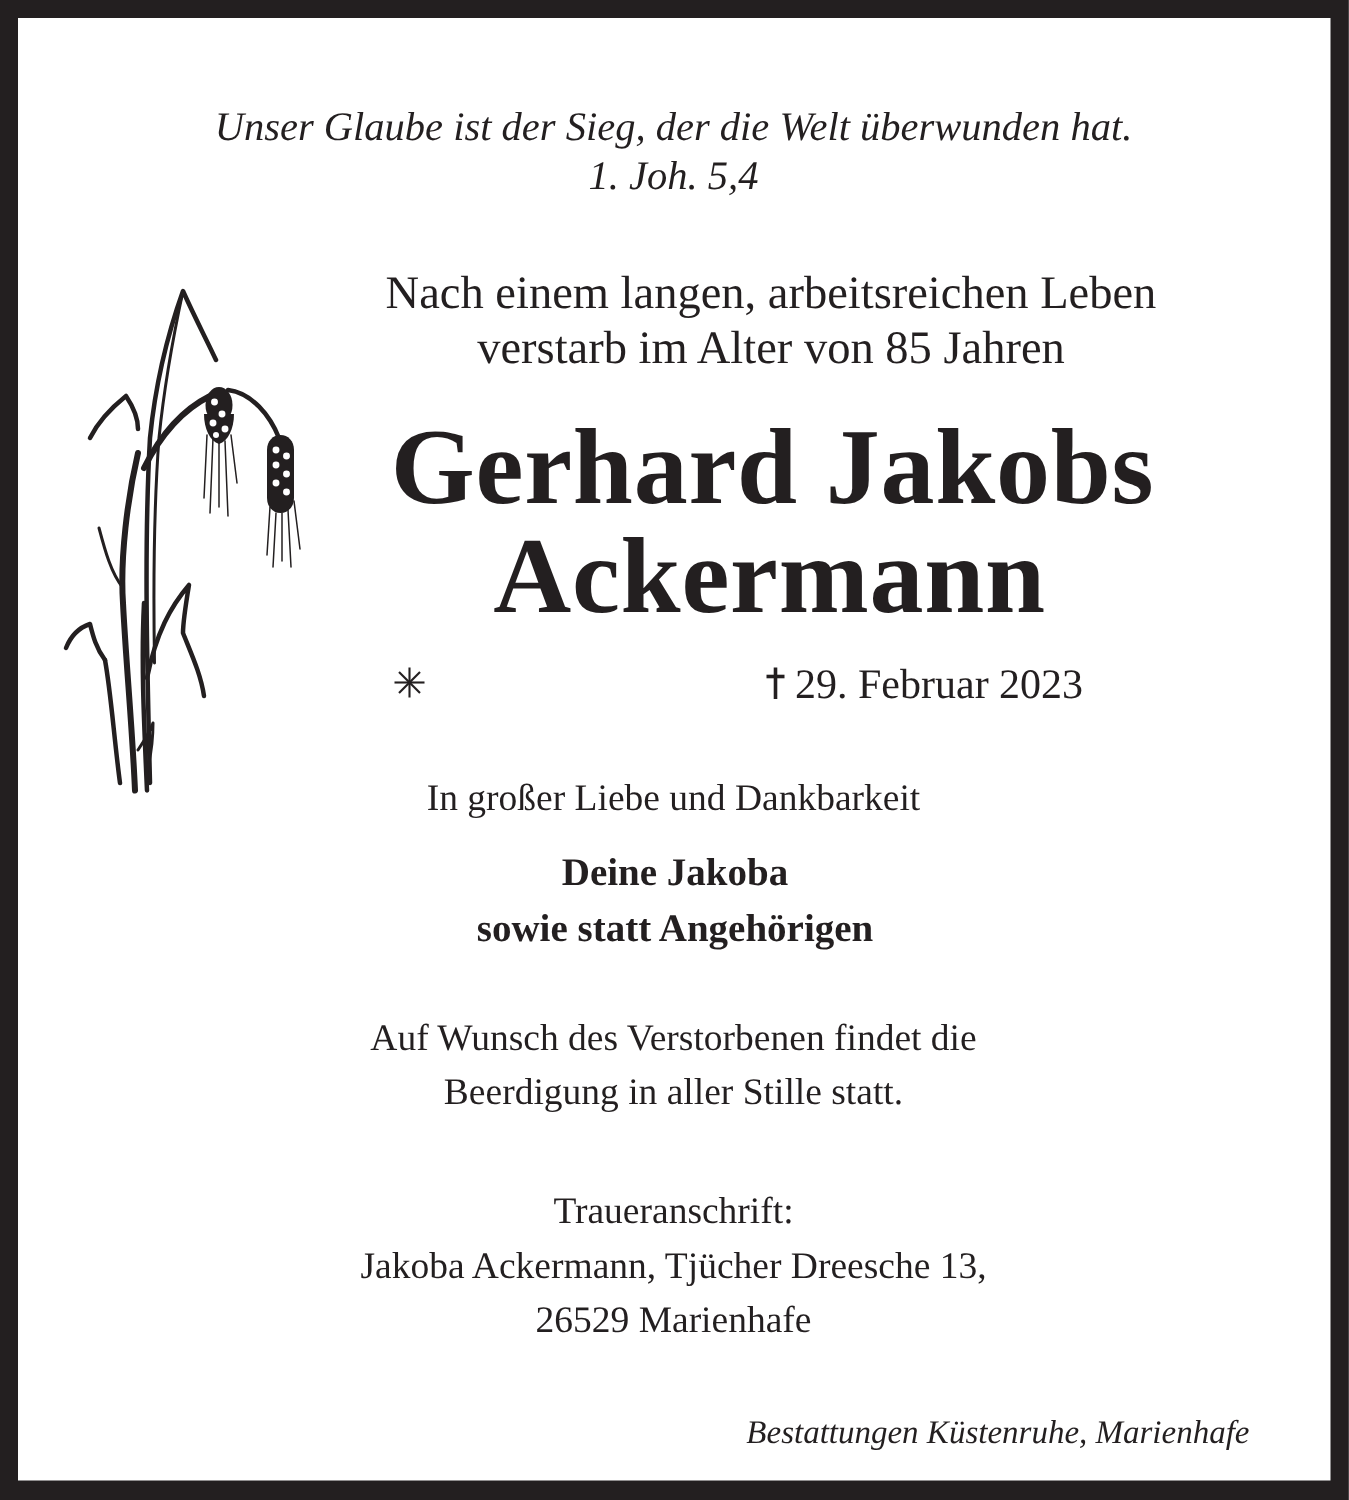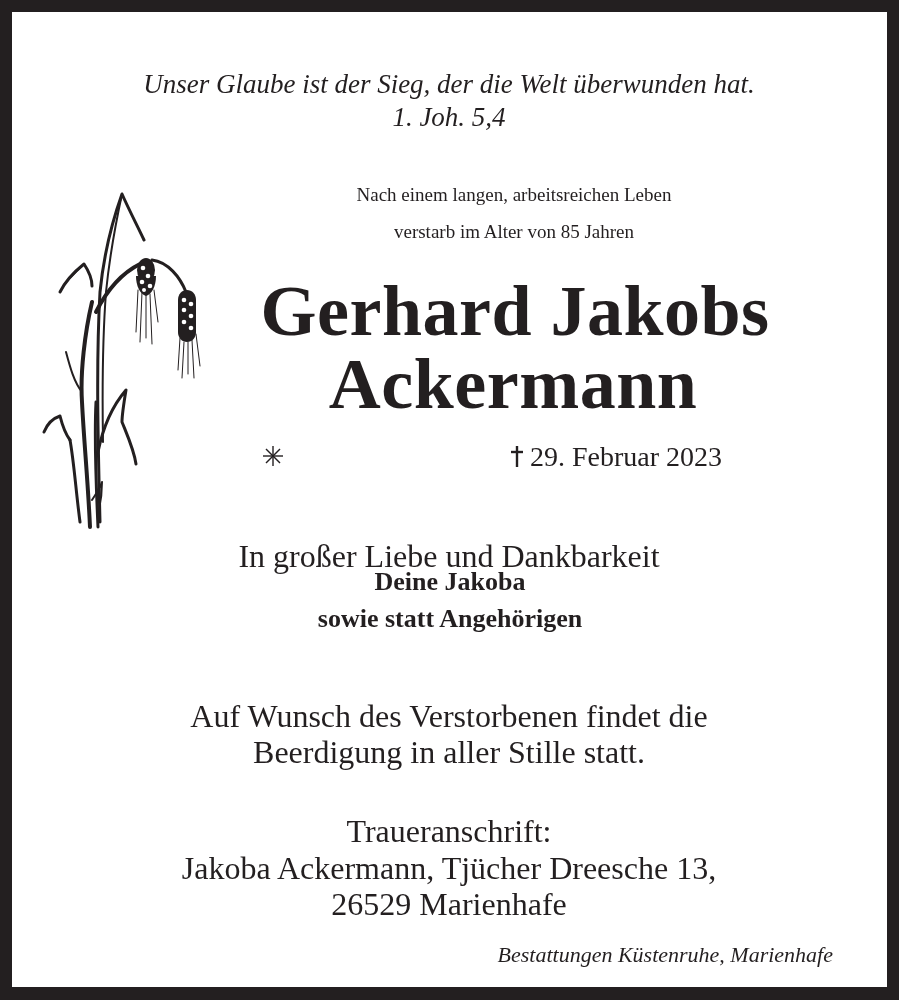--- a/index.html
+++ b/index.html
@@ -12,24 +12,24 @@
     position: absolute; left: 12px; top: 12px; width: 875px; height: 975px;
     background: #ffffff;
   }
   .line {
     position: absolute; white-space: nowrap; color: #231f20;
     font-family: Liberation Serif, serif;
   }
   .center { transform: translateX(-50%); text-align: center; }
   .italic { font-style: italic; }
   .quote { font-size: 27px; line-height: 32px; }
-  .intro { font-size: 19px; line-height: 36px; }
+  .intro { font-size: 31px; line-height: 36px; }
   .name { font-size: 72px; line-height: 73px; font-weight: bold; letter-spacing: 0.5px; }
   .dates { font-size: 28px; line-height: 36px; }
-  .body28 { font-size: 32px; line-height: 36px; margin-top: 23px; }
+  .body28 { font-size: 25px; line-height: 36px; }
   .family { font-size: 26px; line-height: 36px; font-weight: bold; }
   .sign { font-size: 22px; line-height: 28px; font-style: italic; }
   .sym { display: inline-block; vertical-align: baseline; }
   .illustration { position: absolute; left: 40px; top: 182px; width: 180px; height: 350px; }
 </style>
 </head>
 <body>
 
 <div class="frame"></div>
 <div class="paper"></div>

